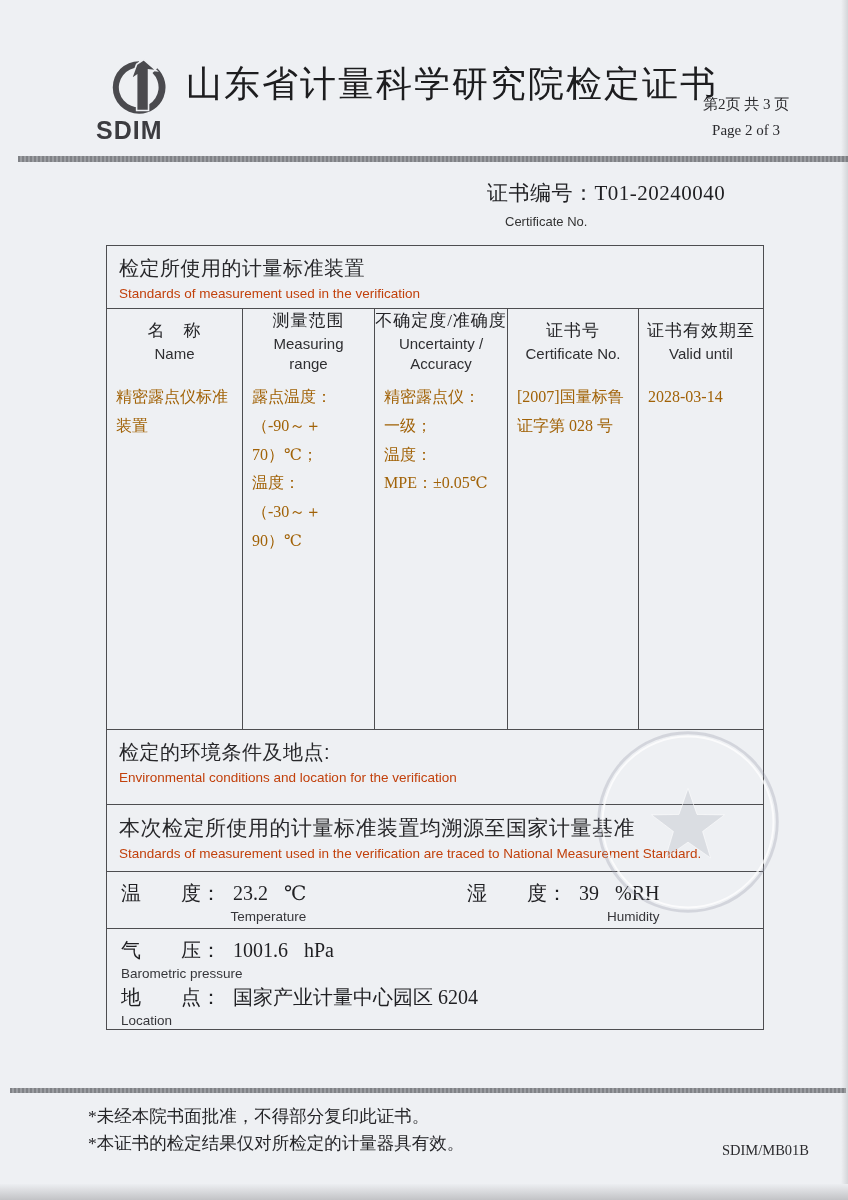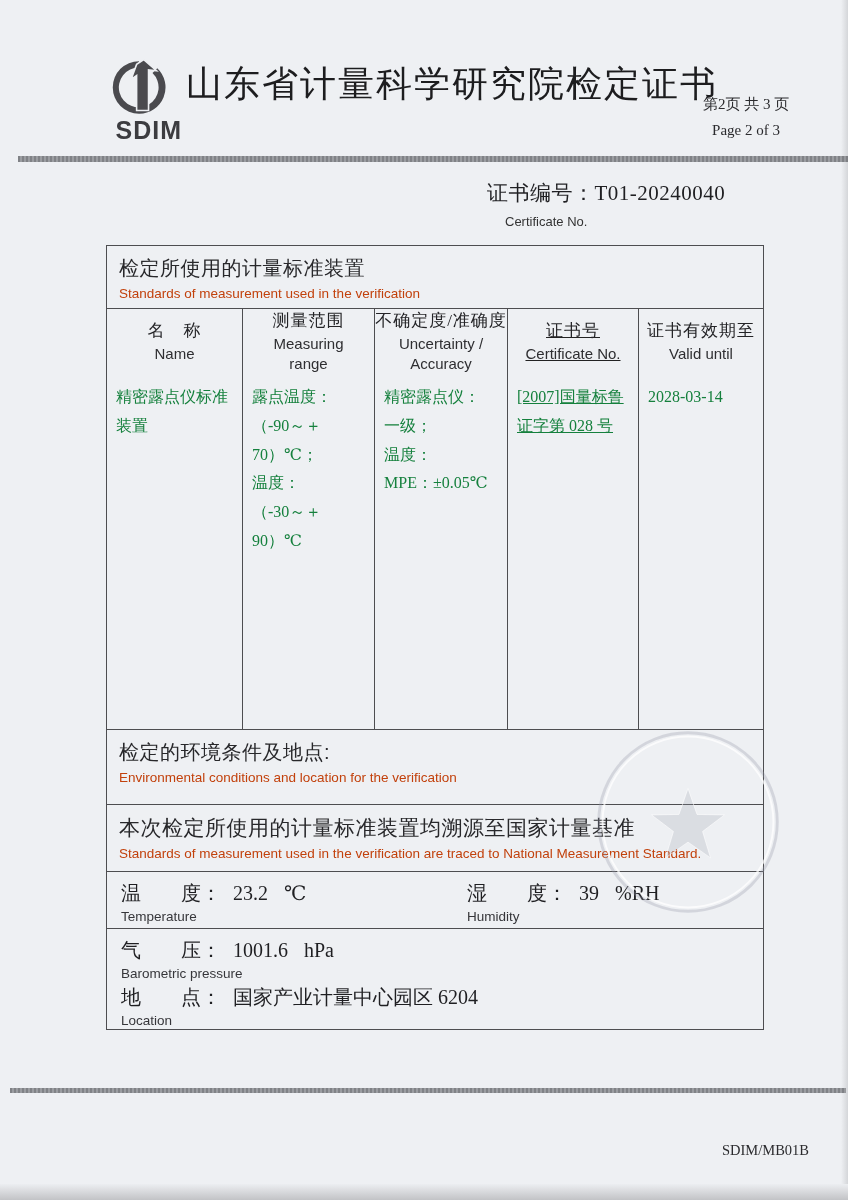--- a/index.html
+++ b/index.html
@@ -9,21 +9,21 @@
     font-family: "Liberation Serif", "DejaVu Serif", serif;
     color: #222;
     position: relative;
     overflow: hidden;
   }
   .sans { font-family: "Liberation Sans", "DejaVu Sans", sans-serif; }
 
   .page { position: absolute; inset: 0; }
 
   
-  .logo { position: absolute; left: 96px; top: 58px; width: 86px; text-align: right; }
+  .logo { position: absolute; left: 96px; top: 58px; width: 86px; text-align: left; }
   .logo svg { display: block; margin: 0 auto; }
   .logo-text {
     font-family: "Liberation Sans", "DejaVu Sans", sans-serif;
     font-weight: bold; font-size: 25px; letter-spacing: 1px; color: #3c3c40;
     margin-top: -4px; transform: scaleY(1.05);
   }
   .title-cn {
     position: absolute; left: 186px; top: 60px; width: 500px;
     font-size: 36px; font-weight: normal; letter-spacing: 2px; color: #1d1d1f;
     white-space: nowrap;
@@ -67,39 +67,39 @@
   }
   .sec-en {
     font-family: "Liberation Sans", "DejaVu Sans", sans-serif;
     font-size: 13.5px; color: #c2410c; margin-top: 4px;
   }
   .sec1 { height: 62px; }
   .thead { height: 68px; display: flex; }
   .tbody { height: 353px; display: flex; }
   .trace { height: 67px; }
   .envtitle { height: 75px; }
-  .temphum { height: 57px; position: relative; }
+  .temphum { height: 57px; position: relative; text-align: right; }
   .pressloc { height: 102px; position: relative; }
 
   .cell { height: 100%; }
   .cell + .cell { border-left: 1px solid #4d4d50; }
   .c1 { width: 135px; } .c2 { width: 132px; } .c3 { width: 133px; }
-  .c4 { width: 131px; text-decoration: underline; } .c5 { flex: 1; }
+  .c4 { width: 131px; } .c5 { flex: 1; }
 
   .thead .cell {
     display: flex; flex-direction: column; justify-content: center; align-items: center;
     text-align: center; line-height: 1.35;
   }
   .th-cn { font-size: 17px; color: #242427; letter-spacing: 1px; }
   .th-en {
     font-family: "Liberation Sans", "DejaVu Sans", sans-serif;
     font-size: 15px; color: #2e2e31; white-space: pre-line; margin-top: 1px;
   }
   .tbody .cell {
-    padding: 7px 9px; font-size: 16px; line-height: 1.8; color: #15803d;
+    padding: 7px 9px; font-size: 16px; line-height: 1.8; color: #a16207;
     white-space: pre-wrap;
   }
 
   .env-line { font-size: 20px; color: #1f1f22; white-space: nowrap; }
   .env-value { margin-left: 12px; }
   .env-unit { margin-left: 16px; }
   .env-sub {
     font-family: "Liberation Sans", "DejaVu Sans", sans-serif;
     font-size: 13.5px; color: #36363a; margin-top: 2px;
   }
@@ -234,17 +234,19 @@
 
   <div class="seal">
     <svg width="192" height="192" viewBox="0 0 200 200">
       <circle cx="100" cy="100" r="93" fill="none" stroke="rgba(148,153,168,0.30)" stroke-width="3"></circle>
       <circle cx="100" cy="100" r="89" fill="none" stroke="rgba(255,255,255,0.75)" stroke-width="2"></circle>
       <polygon points="100,65 109.4,92.1 138,92.6 115.2,109.9 123.5,137.4 100,121 76.5,137.4 84.8,109.9 62,92.6 90.6,92.1" fill="rgba(150,155,170,0.22)" stroke="rgba(255,255,255,0.6)" stroke-width="1"></polygon>
     </svg>
   </div>
 
   <div class="rule footer-rule"></div>
+  <div class="notes">*未经本院书面批准，不得部分复印此证书。
+*本证书的检定结果仅对所检定的计量器具有效。</div>
   <div class="formcode">SDIM/MB01B</div>
 
   <div class="scan-right"></div>
   <div class="scan-bottom"></div>
 </div>
 
 </body></html>

